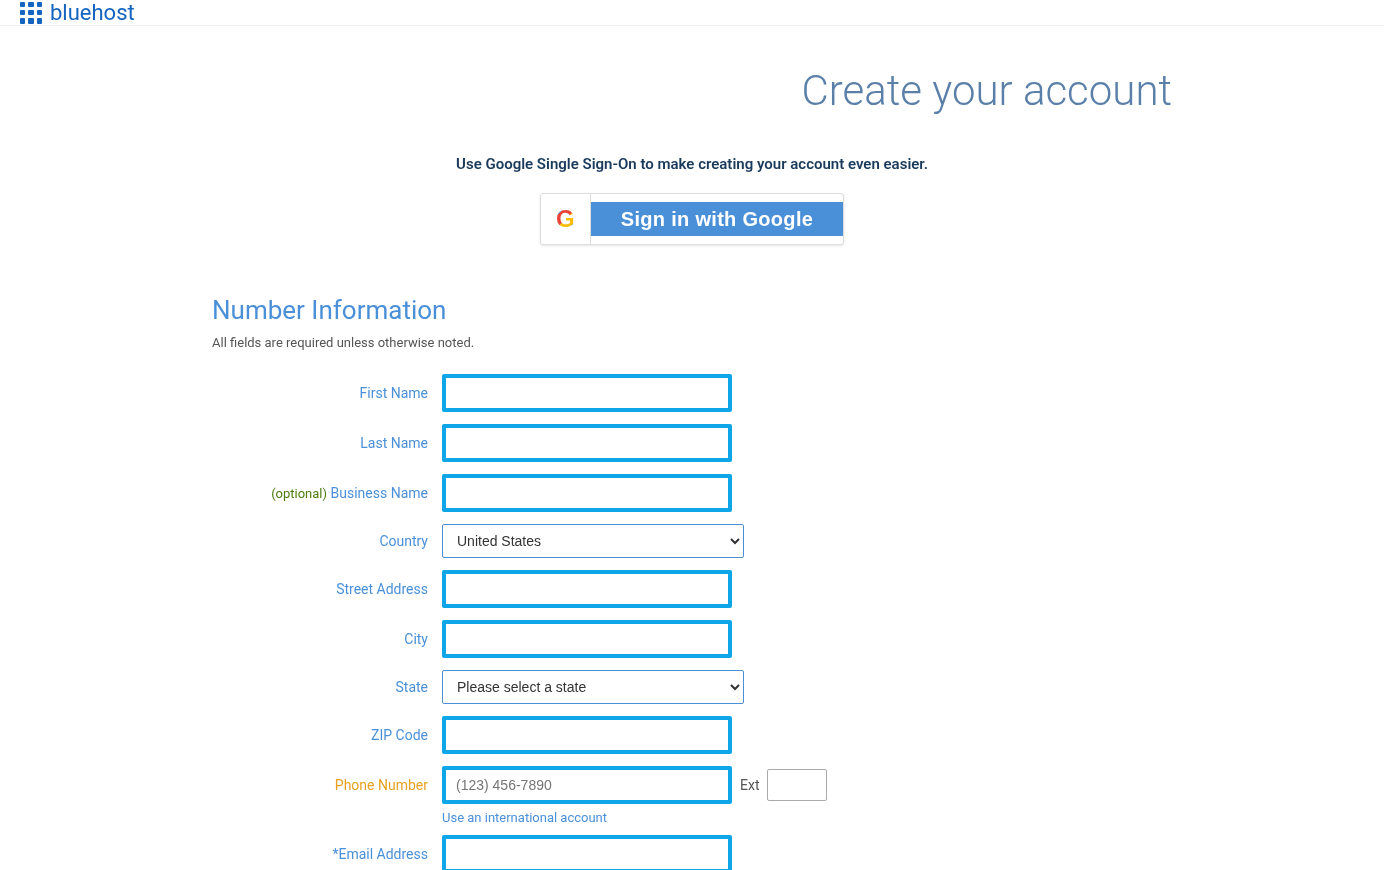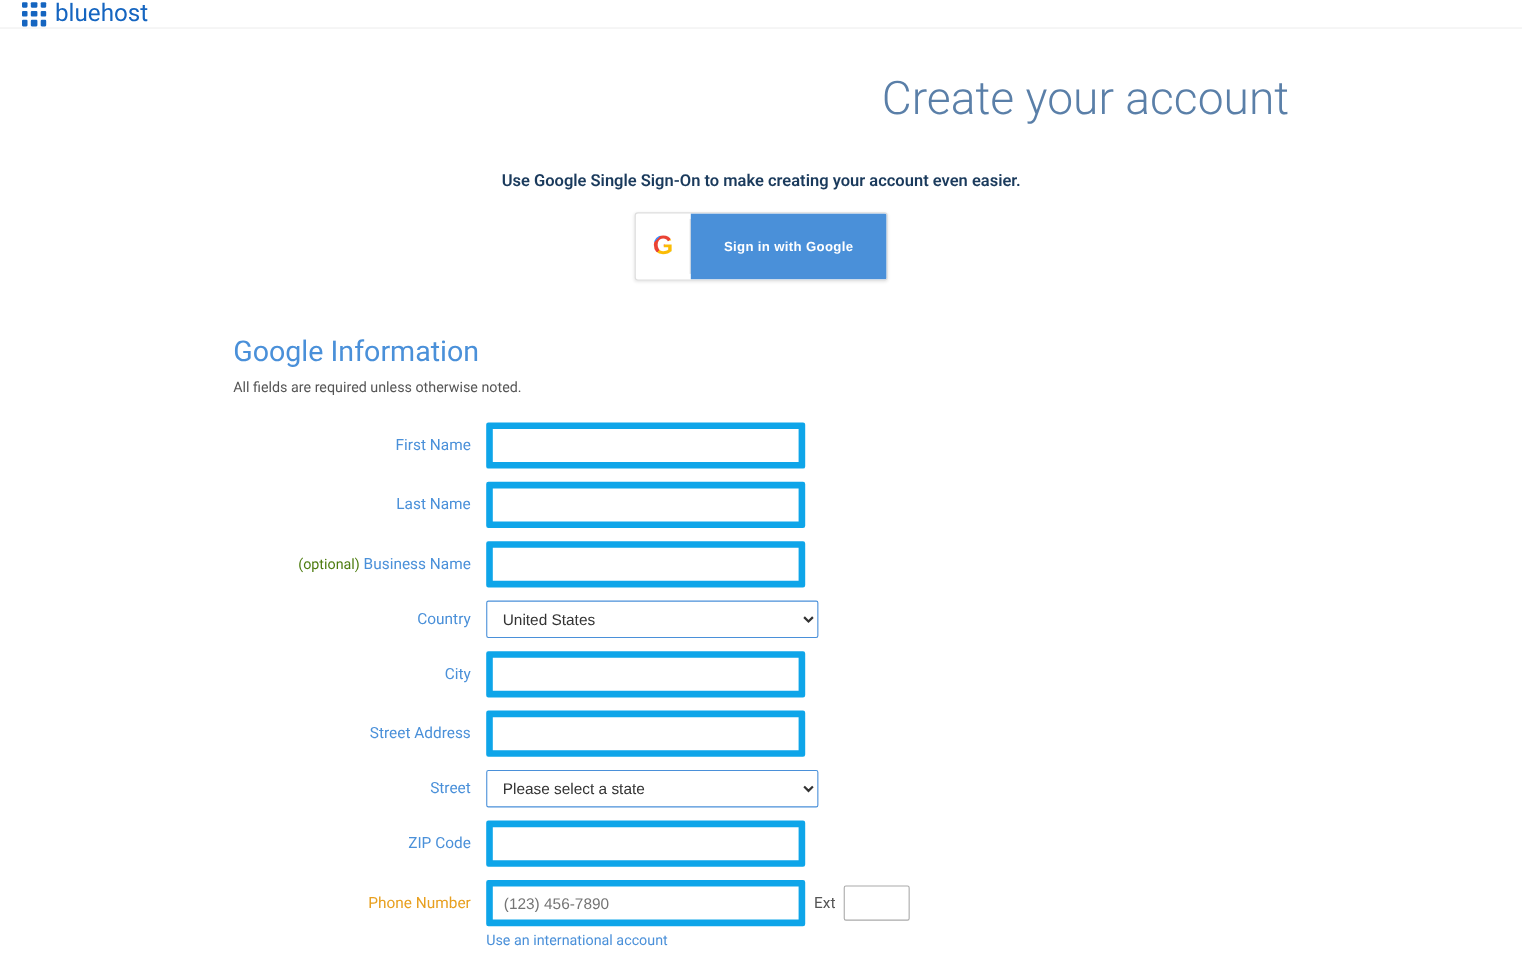--- a/index.html
+++ b/index.html
@@ -81,24 +81,24 @@
       font-weight: 700;
       background: linear-gradient(135deg, #4285F4 25%, #EA4335 25%, #EA4335 50%, #FBBC05 50%, #FBBC05 75%, #34A853 75%);
       -webkit-background-clip: text;
       -webkit-text-fill-color: transparent;
       background-clip: text;
     }
     .google-btn-text {
       background: #4a90d9;
       color: #fff;
       padding: 0 30px;
-      height: 60px;
-      display: flex;
-      align-items: center;
-      font-size: 12px;
+      height: 34px;
+      display: flex;
+      align-items: center;
+      font-size: 20px;
       font-weight: 600;
       letter-spacing: 0.3px;
     }
     .account-section {
       margin-top: 20px;
     }
     .section-title {
       font-size: 26px;
       font-weight: 400;
       color: #4a90d9;
@@ -120,21 +120,21 @@
       padding-right: 14px;
       font-size: 14px;
       color: #4a90d9;
       flex-shrink: 0;
     }
     .form-label .optional {
       color: #4d7c0f;
       font-size: 13px;
     }
     .form-input {
-      border: 6px solid #0ea5e9;
+      border: 4px solid #0ea5e9;
       border-radius: 2px;
       padding: 7px 10px;
       font-size: 14px;
       color: #333;
       width: 290px;
       outline: none;
     }
     .form-select {
       border: 1px solid #4a90d9;
       border-radius: 2px;
@@ -206,21 +206,21 @@
     <p class="google-sso-text">Use Google Single Sign-On to make creating your account even easier.</p>
     <button class="google-btn">
       <div class="google-btn-icon">
         <span class="google-g">G</span>
       </div>
       <span class="google-btn-text">Sign in with Google</span>
     </button>
   </section>
 
   <section class="account-section">
-    <h2 class="section-title">Google Information</h2>
+    <h2 class="section-title">Number Information</h2>
     <p class="required-note">All fields are required unless otherwise noted.</p>
 
     <div class="form-row">
       <label class="form-label">First Name</label>
       <input class="form-input" type="text" style="">
     </div>
 
     <div class="form-row">
       <label class="form-label">Last Name</label>
       <input class="form-input" type="text" style="">
@@ -238,31 +238,31 @@
       <label class="form-label">Country</label>
       <select class="form-select">
         <option value="us" selected="">United States</option>
         <option value="ca">Canada</option>
         <option value="gb">United Kingdom</option>
         <option value="au">Australia</option>
       </select>
     </div>
 
     <div class="form-row">
+      <label class="form-label">Street Address</label>
+      <input class="form-input" type="text" style="">
+    </div>
+
+    <div class="form-row">
       <label class="form-label">City</label>
       <input class="form-input" type="text" style="">
     </div>
 
     <div class="form-row">
-      <label class="form-label">Street Address</label>
-      <input class="form-input" type="text" style="">
-    </div>
-
-    <div class="form-row">
-      <label class="form-label">Street</label>
+      <label class="form-label">State</label>
       <select class="form-select">
         <option value="" disabled="" selected="">Please select a state</option>
         <option value="AL">Alabama</option>
         <option value="AK">Alaska</option>
         <option value="AZ">Arizona</option>
         <option value="CA">California</option>
         <option value="CO">Colorado</option>
         <option value="FL">Florida</option>
         <option value="GA">Georgia</option>
         <option value="NY">New York</option>

